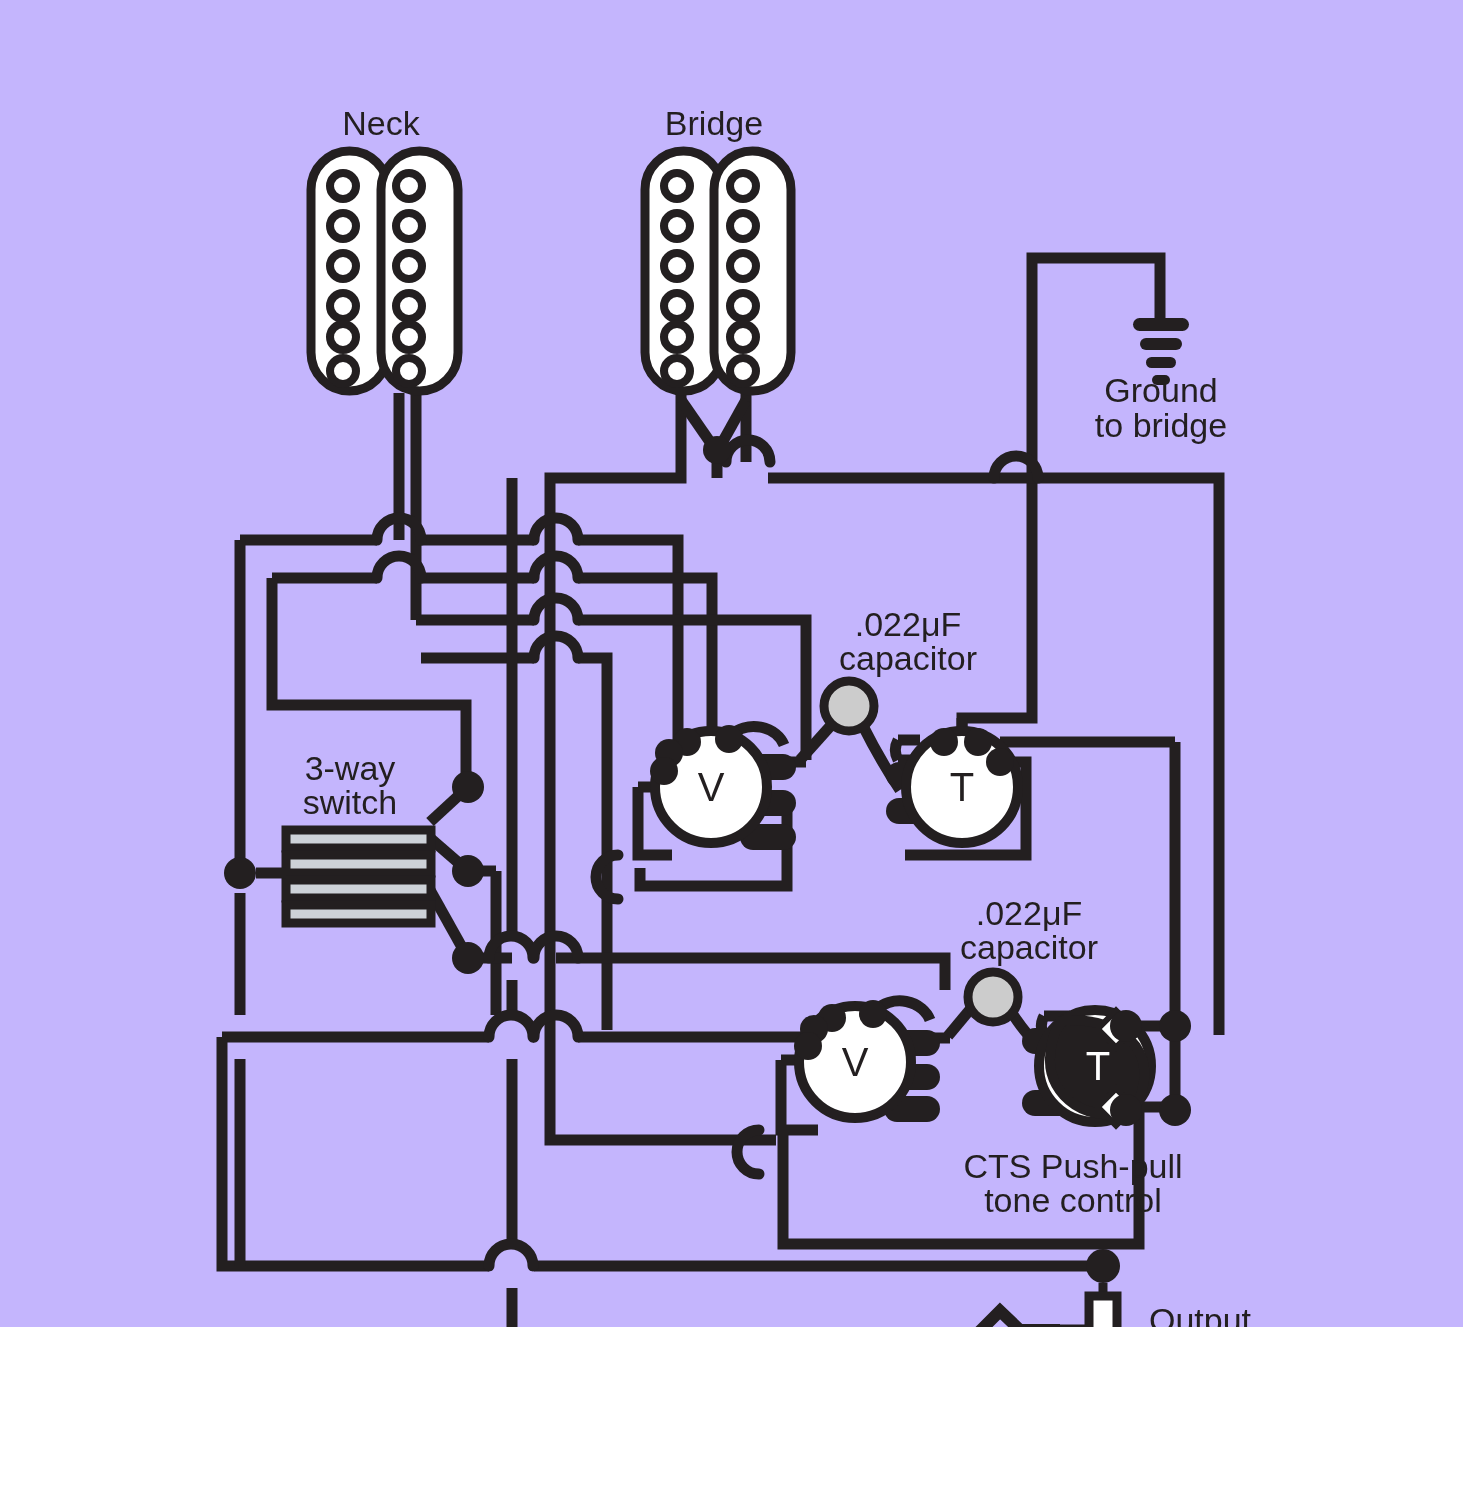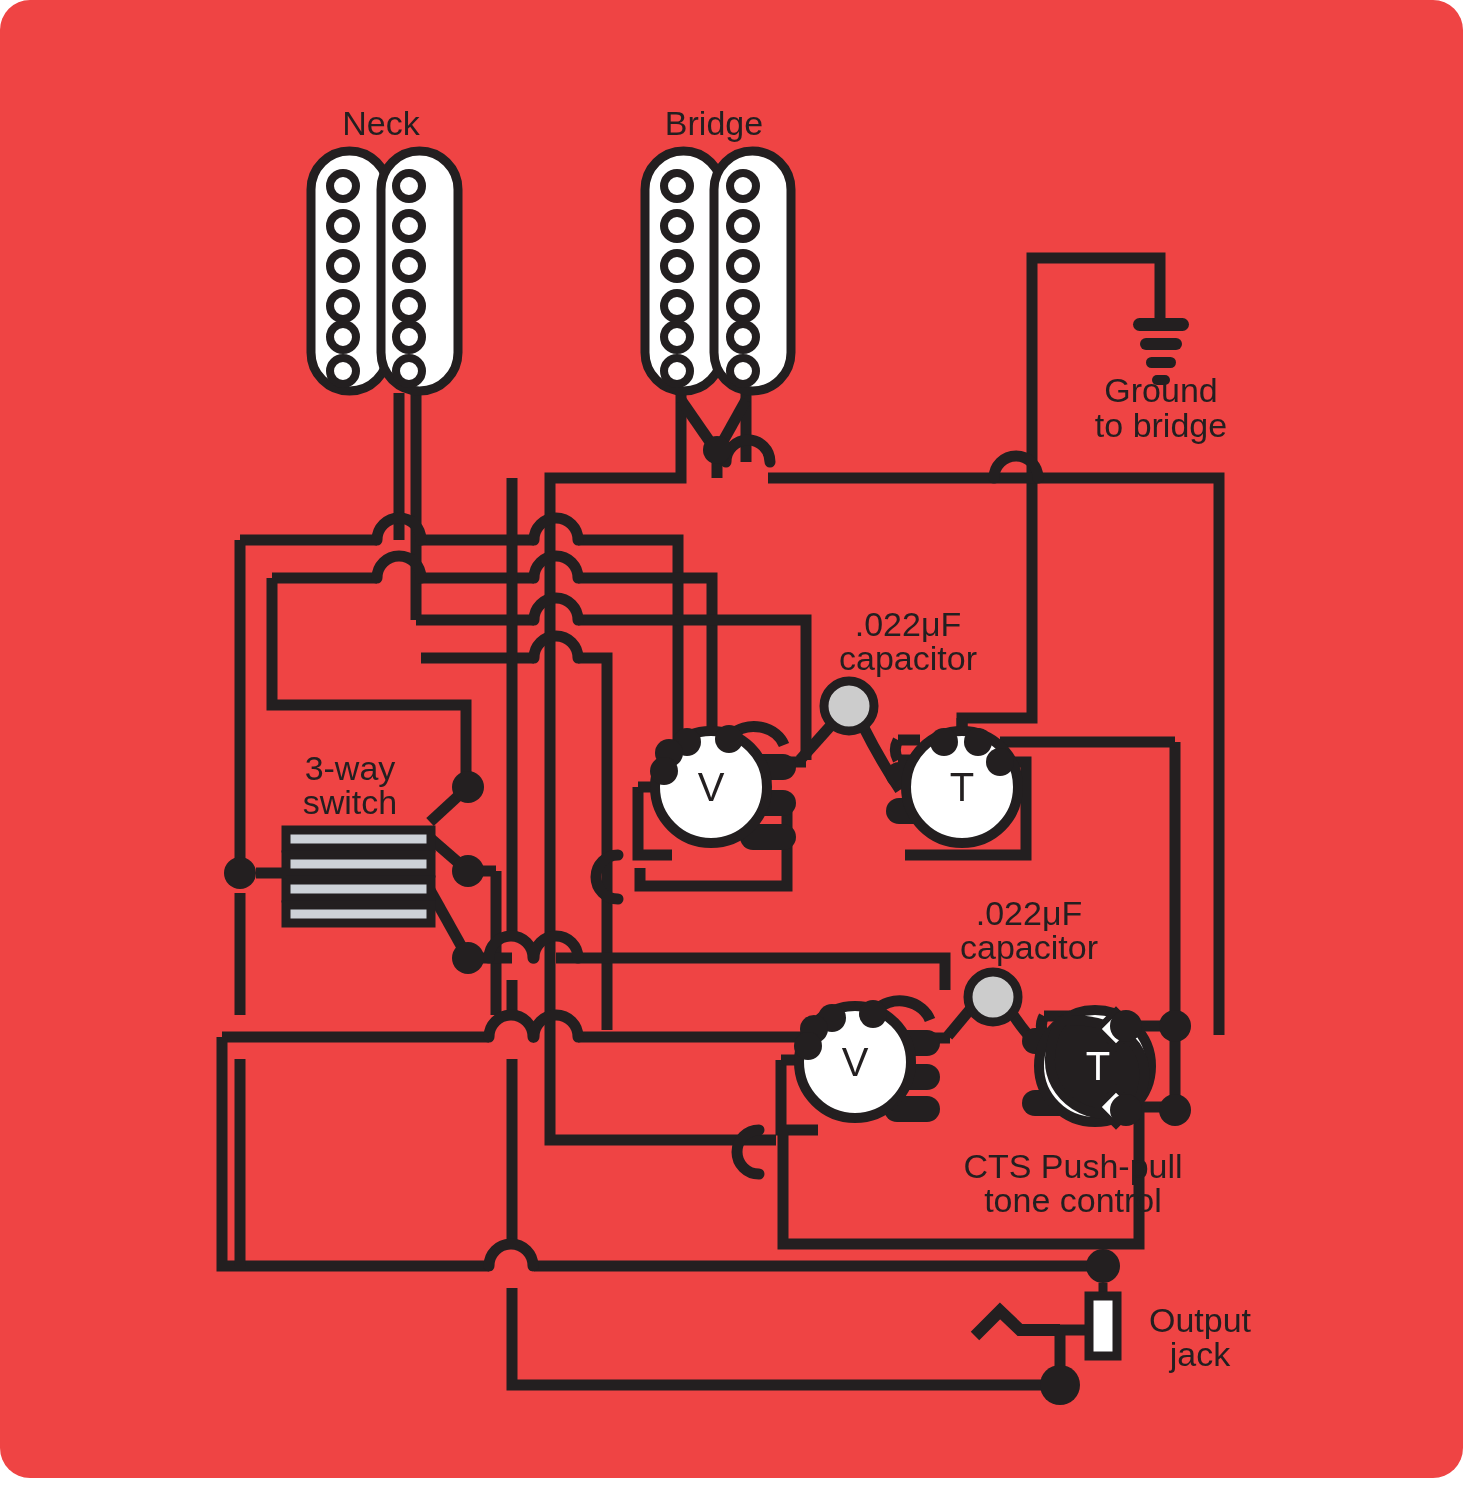--- a/index.html
+++ b/index.html
@@ -1,17 +1,17 @@
 <!DOCTYPE html>
 <html><head>
 <meta charset="utf-8">
 <style>
   html,body{margin:0;padding:0;background:#ffffff;}
   body{width:1463px;height:1500px;font-family:"Liberation Sans",sans-serif;}
-  #stage{position:relative;width:1463px;height:1478px;background:#ef4444;overflow:hidden;border-radius:30px;}
+  #stage{position:relative;width:1463px;height:1327px;background:#c4b5fd;overflow:hidden;}
   svg.diagram{position:absolute;top:0;left:0;width:1463px;height:1500px;}
   .lbl{font-family:"Liberation Sans",sans-serif;fill:#231f20;font-size:34px;text-anchor:middle;}
   .potletter{font-family:"Liberation Sans",sans-serif;fill:#231f20;font-size:40px;text-anchor:middle;}
   .potletter-w{font-family:"Liberation Sans",sans-serif;fill:#ffffff;font-size:40px;text-anchor:middle;}
 </style>
 </head>
 <body>
 
 <div id="stage">
 <svg class="diagram" viewBox="0 0 1463 1500" xmlns="http://www.w3.org/2000/svg">

